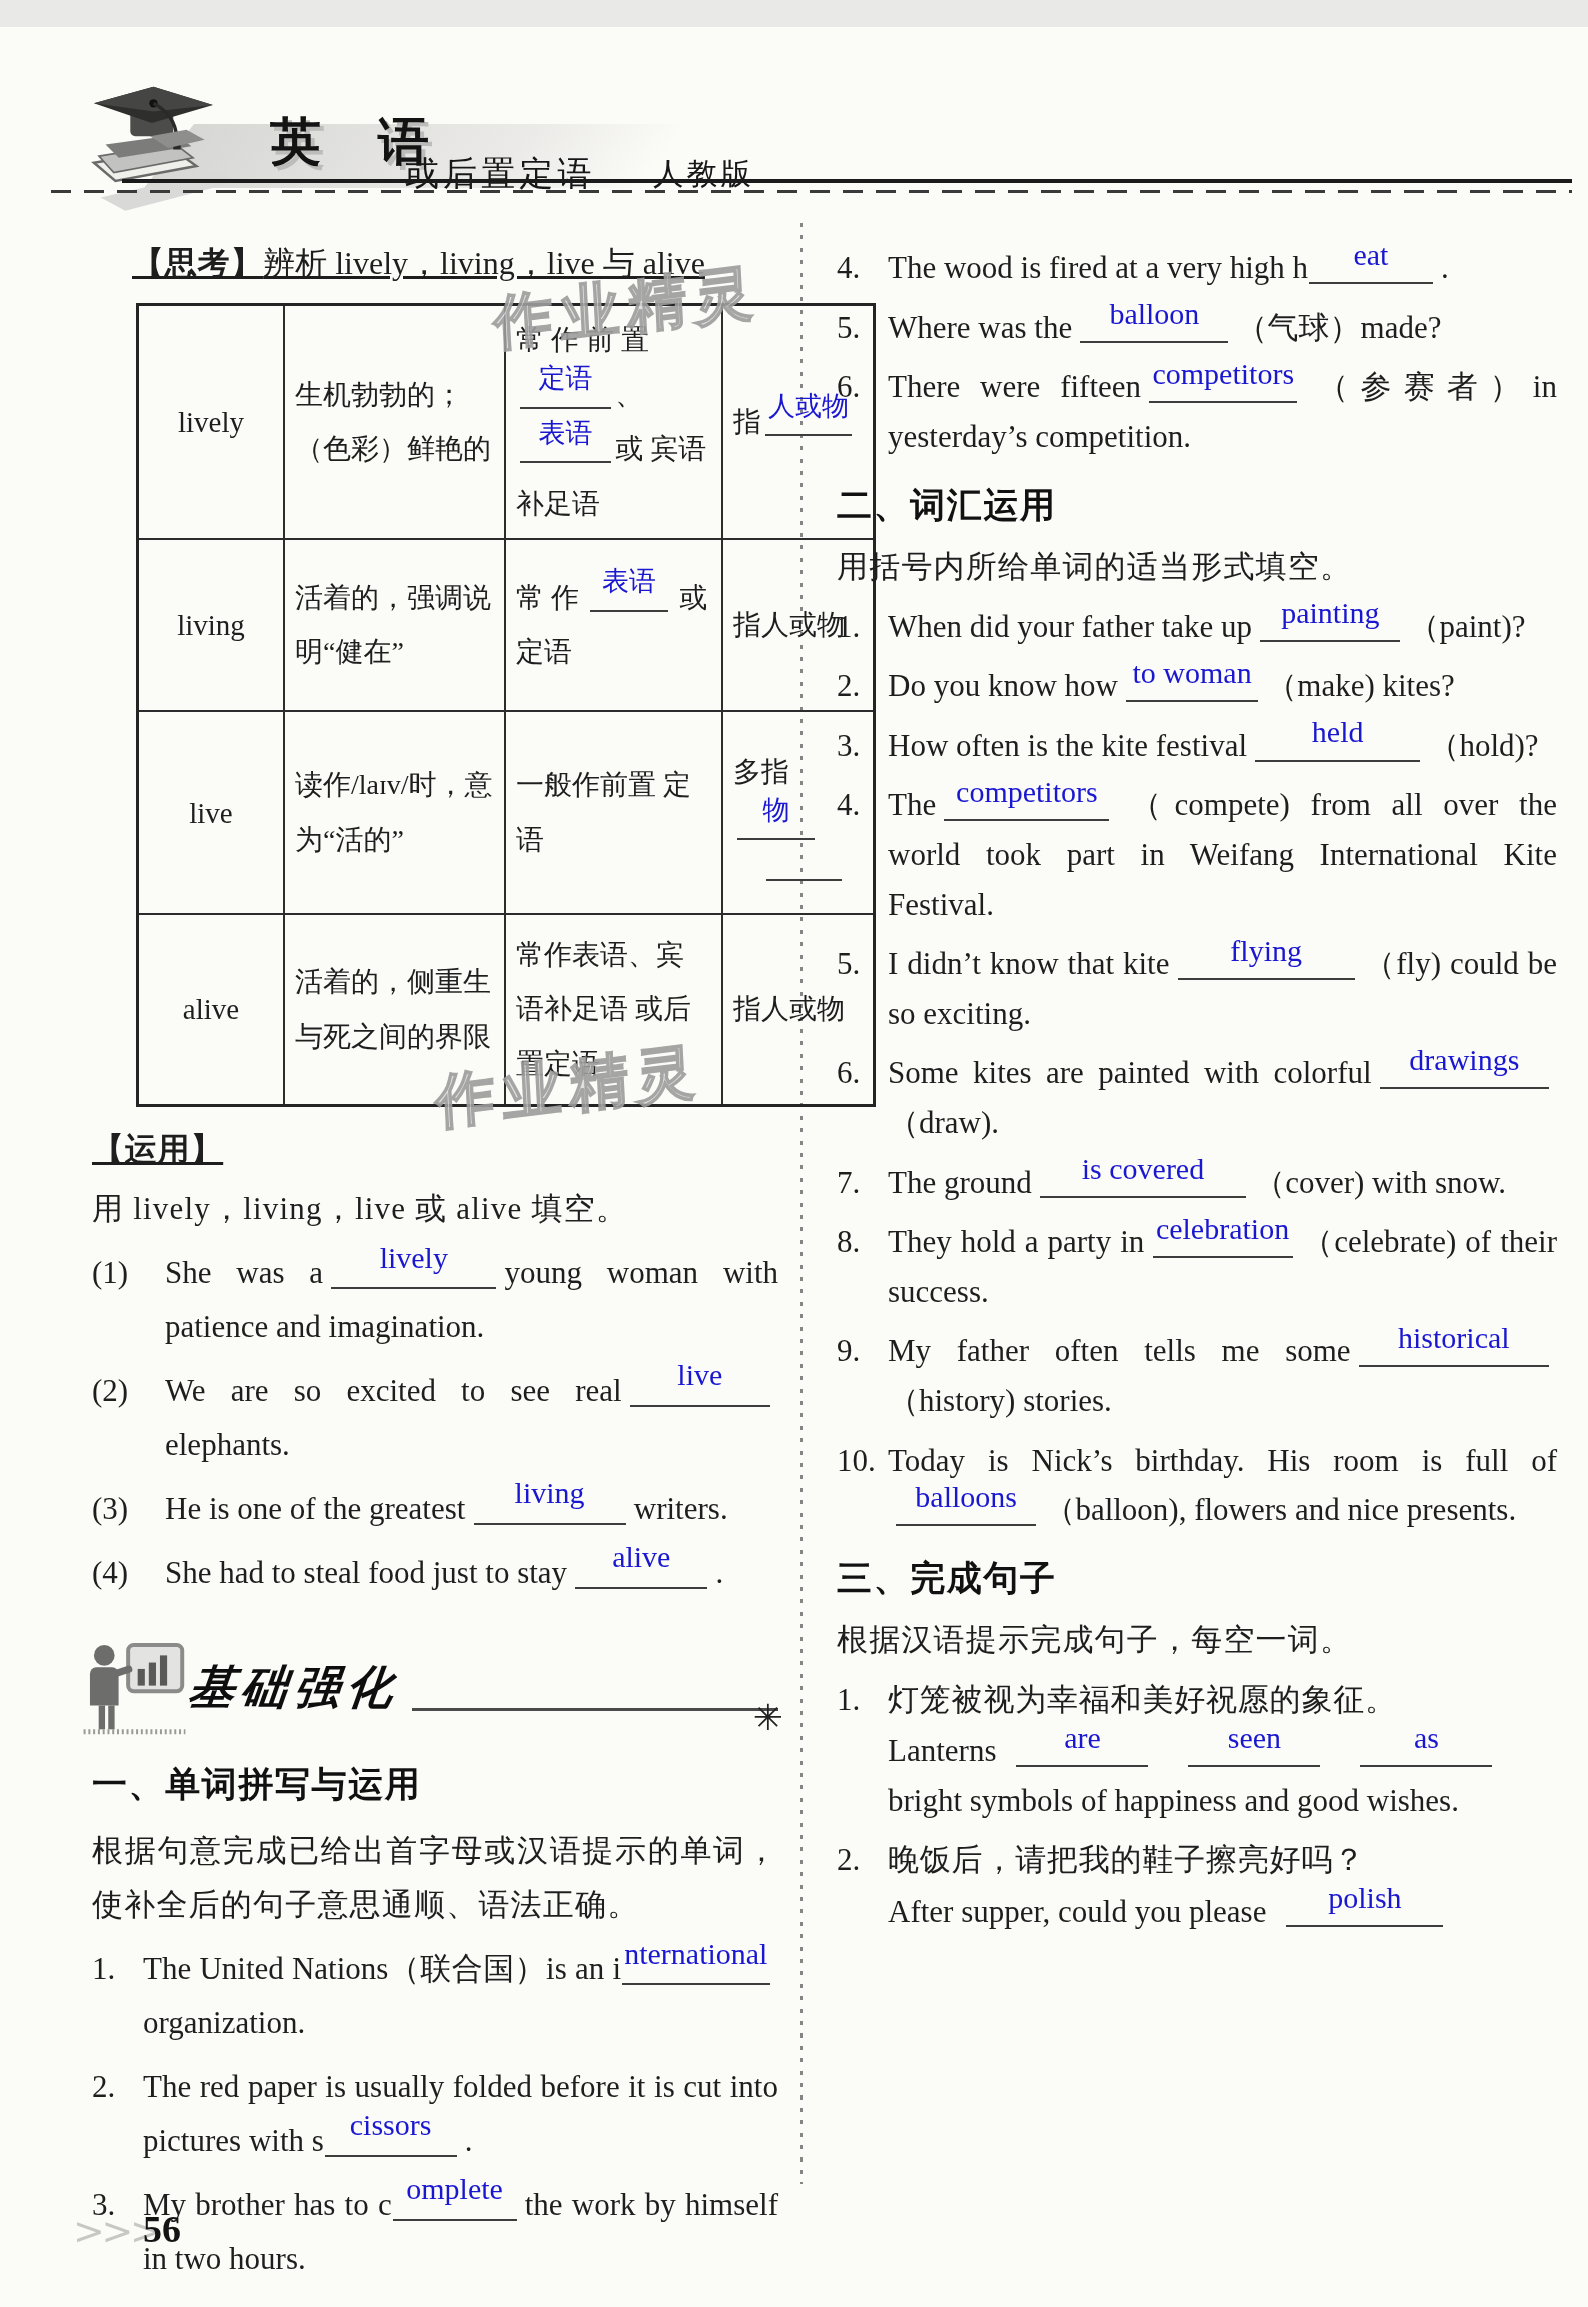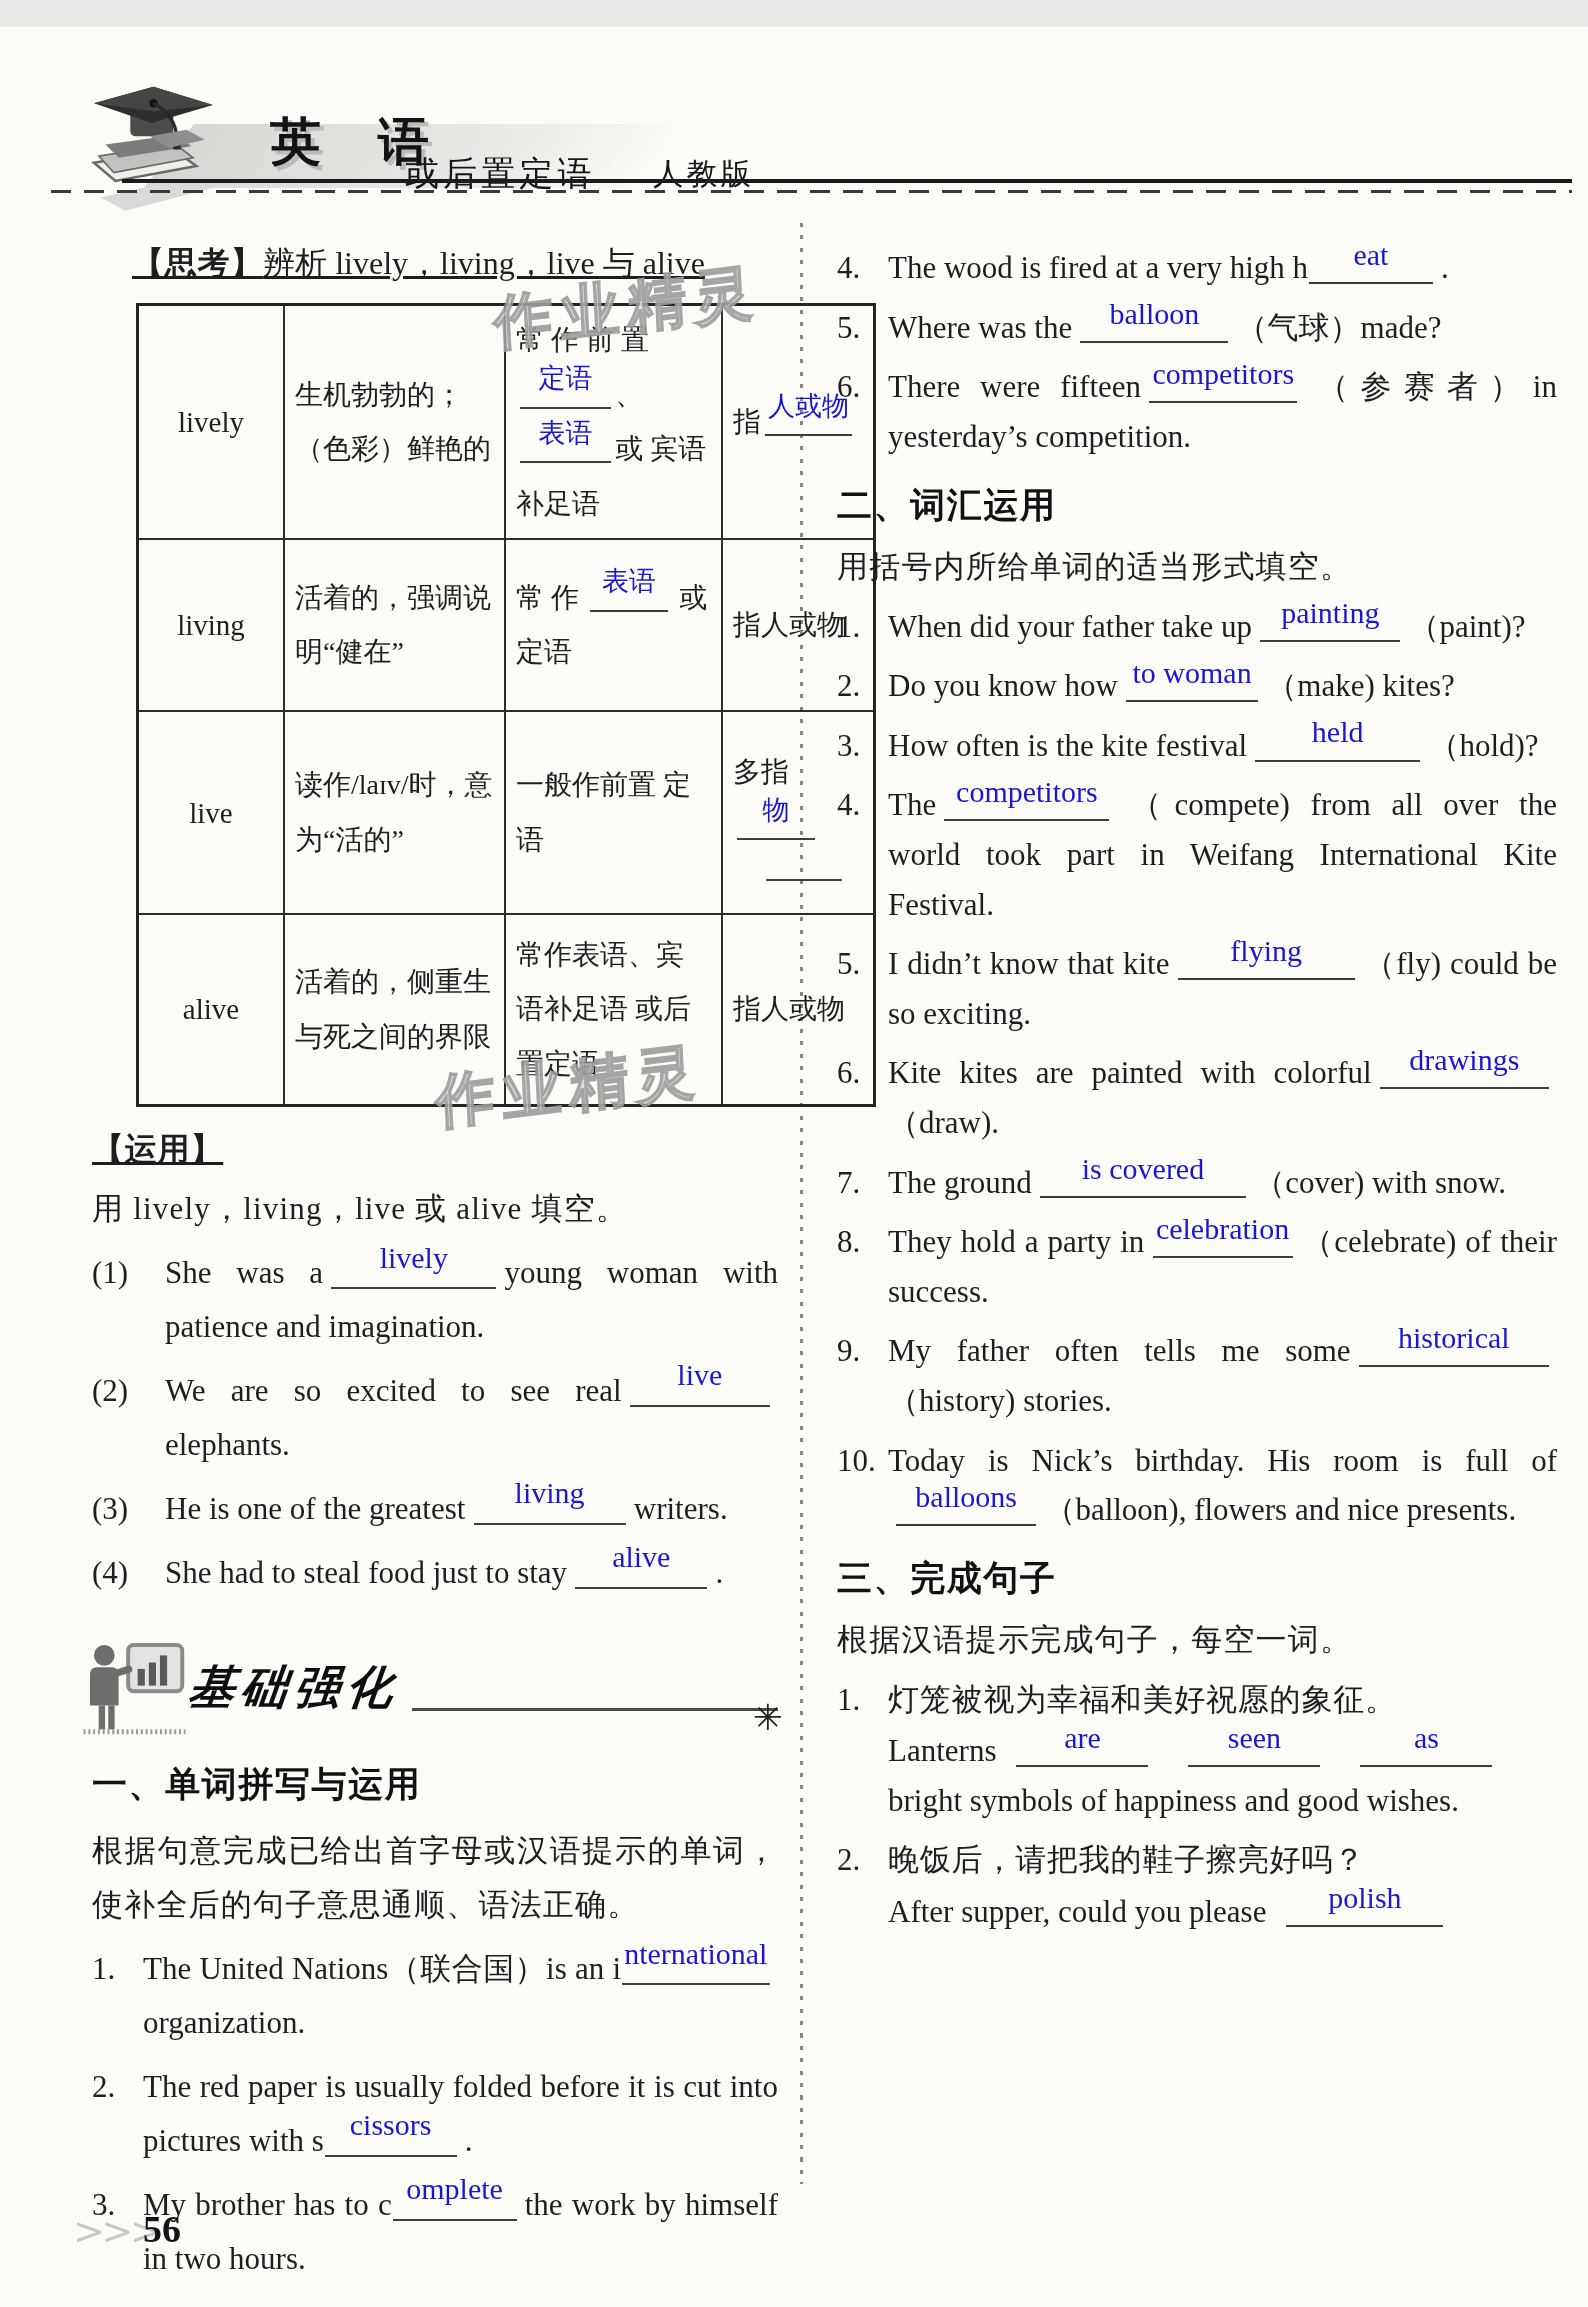--- a/index.html
+++ b/index.html
@@ -261,21 +261,21 @@
     <div class="item">
       <span class="no">4.</span>
       <div class="body"><span>The</span><span class="blank w200"><span class="ans">competitors</span></span><span>（compete) from all over the world took part in Weifang International Kite Festival.</span></div>
     </div>
     <div class="item">
       <span class="no">5.</span>
       <div class="body"><span>I didn’t know that kite</span><span class="blank w215"><span class="ans">flying</span></span><span>（fly) could be so exciting.</span></div>
     </div>
     <div class="item">
       <span class="no">6.</span>
-      <div class="body"><span>Kite kites are painted with colorful</span><span class="blank w205"><span class="ans">drawings</span></span><span>（draw).</span></div>
+      <div class="body"><span>Some kites are painted with colorful</span><span class="blank w205"><span class="ans">drawings</span></span><span>（draw).</span></div>
     </div>
     <div class="item">
       <span class="no">7.</span>
       <div class="body"><span>The ground</span><span class="blank w250"><span class="ans">is covered</span></span><span>（cover) with snow.</span></div>
     </div>
     <div class="item">
       <span class="no">8.</span>
       <div class="body"><span>They hold a party in</span><span class="blank w170"><span class="ans">celebration</span></span><span>（celebrate) of their success.</span></div>
     </div>
     <div class="item">

